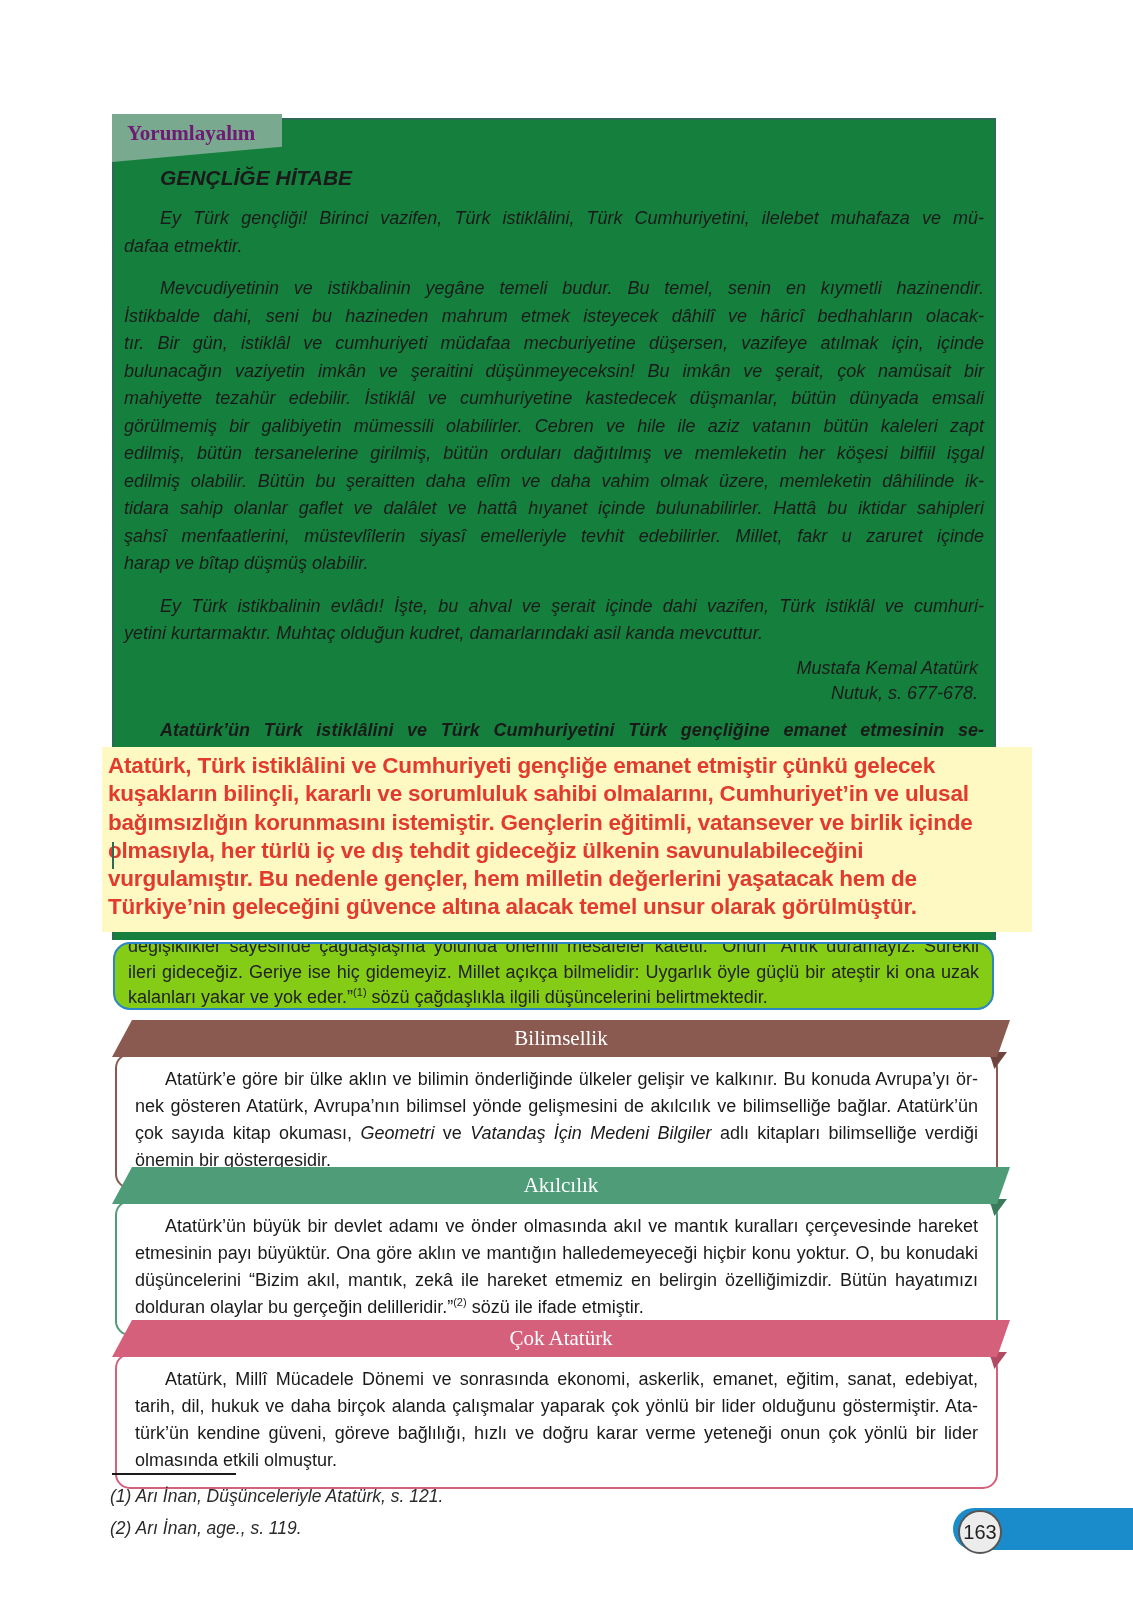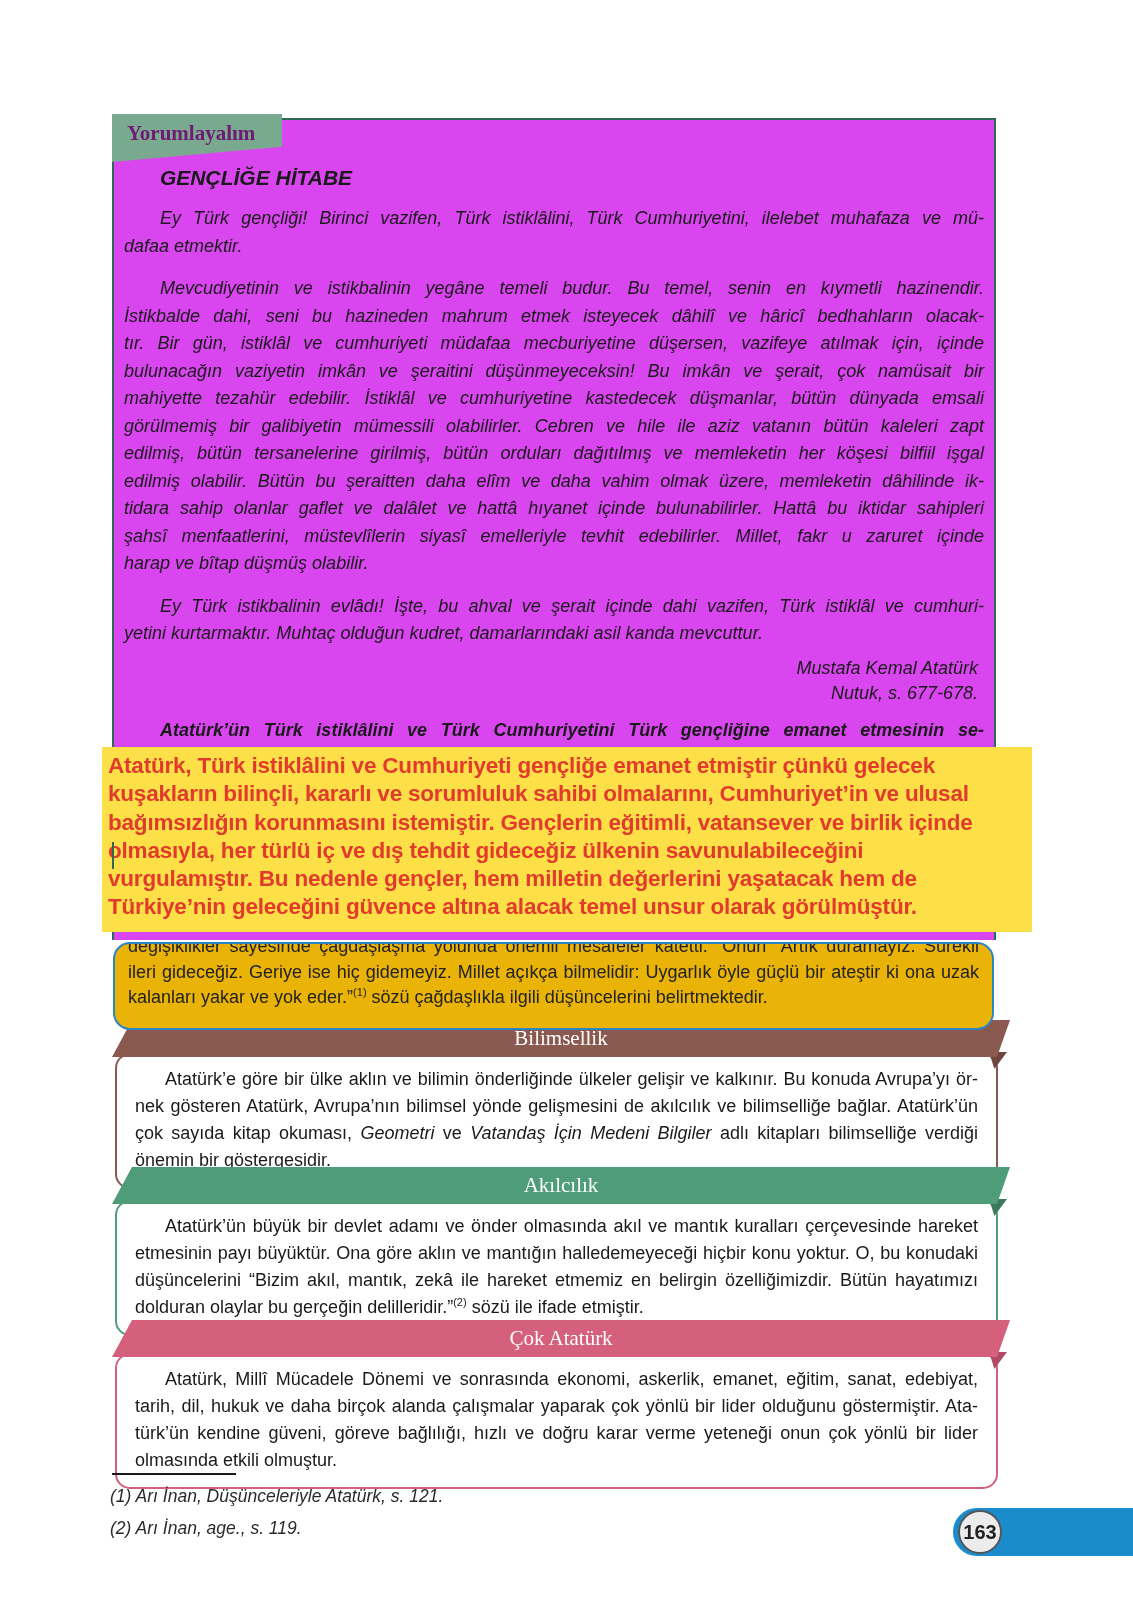--- a/index.html
+++ b/index.html
@@ -2,48 +2,48 @@
 <html lang="tr"><head>
 <meta charset="utf-8">
 <style>
   html,body{margin:0;padding:0;background:#ffffff;}
   .page{position:relative;width:1133px;height:1615px;background:#ffffff;
         font-family:"Liberation Sans",sans-serif;color:#1a1a1a;overflow:hidden;}
 
   
   .greenbox{position:absolute;left:112px;top:118px;width:884px;height:822px;
             border-top:2px solid #2d6a55;border-left:2px solid #2d6a55;border-right:2px solid #2d6a55;
-            box-sizing:border-box;background:#d946ef;z-index:1;}
+            box-sizing:border-box;background:#15803d;z-index:1;}
   .badge{position:absolute;left:112px;top:114px;width:170px;height:48px;background:#79aa90;
          clip-path:polygon(0 0,100% 0,100% 68%,0 100%);z-index:3;}
   .badge-label{font-family:"Liberation Serif",serif;font-weight:bold;color:#701a75;
                font-size:21px;line-height:38px;padding-left:15px;}
   .reading{padding:46px 10px 0 10px;}
   .reading-title{font-size:21px;font-weight:bold;font-style:italic;margin-left:36px;}
   .para{margin-top:15px;}
   .para .tline{font-size:18px;font-style:italic;line-height:27.5px;white-space:nowrap;
                text-align:justify;text-align-last:justify;}
   .para .tline.last{text-align-last:left;}
   .reading .tline.first{text-indent:36px;}
   .attribution{margin-top:8px;text-align:right;padding-right:6px;font-style:italic;
                font-size:18px;line-height:25px;}
   .question{margin-top:11px;}
   .question .tline{font-weight:bold;}
 
   
-  .answer{position:absolute;left:102px;top:747px;width:924px;background:#fde047;
+  .answer{position:absolute;left:102px;top:747px;width:924px;background:#fef9c3;
           padding:5px 0 10px 6px;z-index:4;}
   .answer .tline{font-size:22.5px;font-weight:bold;color:#e23a2c;line-height:28.3px;
                  white-space:nowrap;letter-spacing:-0.2px;}
   .border-fragment{position:absolute;left:112px;top:842px;width:2px;height:27px;
                    background:#2d6a55;z-index:5;}
 
   
-  .bluebox{position:absolute;left:113px;top:942px;width:881px;height:88px;box-sizing:border-box;
-           border:2.5px solid #2b86c6;border-radius:17px;background:#eab308;overflow:hidden;
+  .bluebox{position:absolute;left:113px;top:942px;width:881px;height:68px;box-sizing:border-box;
+           border:2.5px solid #2b86c6;border-radius:17px;background:#84cc16;overflow:hidden;
            padding:0 13px;z-index:6;}
   .bluebox .tline{font-size:18px;line-height:25.5px;color:#222;white-space:nowrap;
                   text-align:justify;text-align-last:justify;}
   .bluebox .tline.first{margin-top:-10px;}
   .bluebox .tline.last{text-align-last:left;}
 
   
   .section{position:absolute;left:112px;width:898px;}
   .sec-bilimsellik{top:1020px;}
   .sec-akilcilik{top:1167px;}
@@ -62,22 +62,22 @@
   .c-brown .banner{background:#8a5a50;} .c-brown .fold{background:#6d453d;} .c-brown .secbody{border:2px solid #8a5a50;}
   .c-green .banner{background:#4f9c78;} .c-green .fold{background:#3c7a5c;} .c-green .secbody{border:2px solid #4f9c78;}
   .c-pink  .banner{background:#d5607b;} .c-pink  .fold{background:#b34a64;} .c-pink  .secbody{border:2px solid #d5607b;}
 
   
   .footrule{position:absolute;left:112px;top:1473px;width:124px;height:2px;background:#1a1a1a;}
   .footnote{position:absolute;left:110px;font-style:italic;font-size:17.5px;color:#2a2a2a;}
   .fn1{top:1486px;} .fn2{top:1518px;}
 
   
-  .pagebar{position:absolute;right:0;top:1508px;width:180px;height:48px;background:#1b8ccb;
-           border-radius:26px 0 0 26px;font-weight:bold;}
+  .pagebar{position:absolute;right:0;top:1508px;width:180px;height:42px;background:#1b8ccb;
+           border-radius:26px 0 0 26px;}
   .pagecircle{position:absolute;left:5px;top:2px;width:44px;height:44px;border-radius:50%;
               background:#ececec;border:2px solid #555;box-sizing:border-box;
               text-align:center;line-height:40px;font-size:20px;color:#222;}
 
   sup{font-size:11px;vertical-align:super;line-height:0;}
 </style>
 </head>
 <body>
 
 <div class="page">

